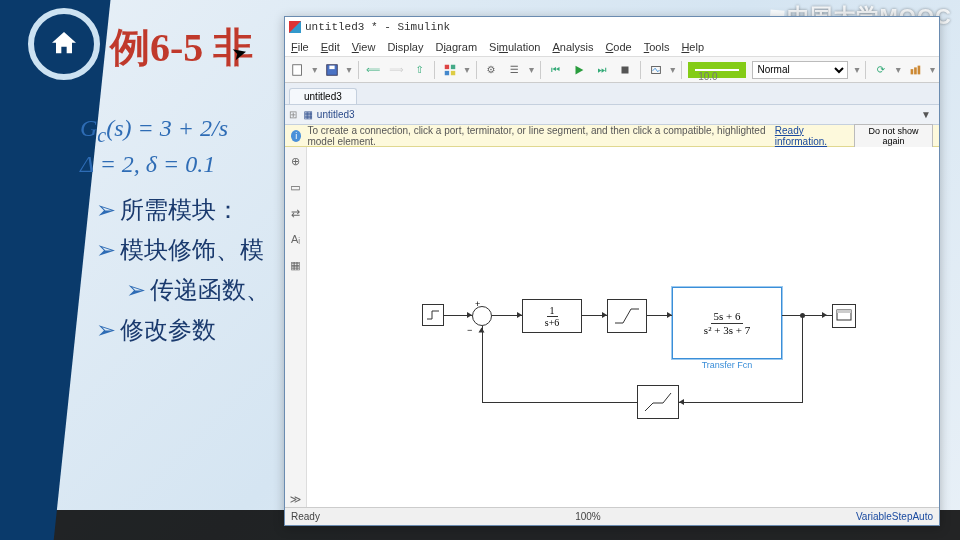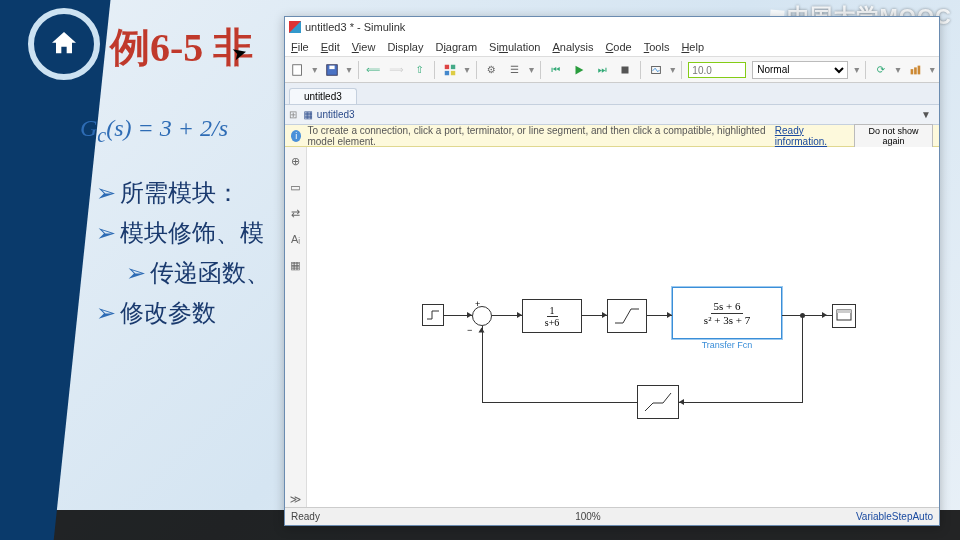--- a/index.html
+++ b/index.html
@@ -14,38 +14,38 @@
   .corner-stripe { position: absolute; left: -40px; top: -10px; width: 120px; height: 600px; background: #0a3a6b; transform: skewX(-6deg); z-index: 1; }
   .home-badge { position: absolute; left: 28px; top: 8px; width: 72px; height: 72px; border-radius: 50%; background: #0a3a6b; border: 6px solid #cde2f2; display: flex; align-items: center; justify-content: center; z-index: 5; }
   .home-badge svg { width: 32px; height: 32px; fill: #fff; }
 
   .slide-title { position: absolute; left: 110px; top: 20px; font-size: 40px; font-weight: bold; color: #c0392b; font-family: "KaiTi","STKaiti",serif; z-index: 2;}
   .mouse-cursor { position: absolute; left: 232px; top: 42px; font-size: 18px; color: #000; z-index: 50; transform: rotate(-15deg);}
 
   .slide-body { position: absolute; left: 60px; top: 115px; color: #1a3a6e; z-index: 2; font-family: "SimHei","Microsoft YaHei",sans-serif;}
   .bullet-main { font-size: 26px; color: #1a3a6e; margin-bottom: 24px; }
   .bullet-main .chev, .sub .chev { color: #2e6cb5; margin-right: 4px; }
-  .formula-block { margin-left: 20px; margin-bottom: 30px; color: #2e6cb5; font-family: "Times New Roman", serif; font-size: 24px; font-style: italic;}
+  .formula-block { margin-left: 20px; margin-bottom: 16px; color: #2e6cb5; font-family: "Times New Roman", serif; font-size: 24px; font-style: italic;}
   .formula-block .line { margin-bottom: 4px; }
   .subgroup { margin-left: 36px; }
   .sub { font-size: 24px; color: #1a3a6e; margin-bottom: 8px; }
   .sub.indent { margin-left: 30px; }
 
   
   .app-window { position: absolute; left: 284px; top: 16px; width: 656px; height: 510px; background: #f0f0f0; border: 1px solid #6a8bb0; box-shadow: 0 2px 10px rgba(0,0,0,0.25); z-index: 10; display: flex; flex-direction: column; font-size: 11px; font-family: Tahoma, Arial, sans-serif; }
   .titlebar { height: 20px; background: #fff; display: flex; align-items: center; padding: 0 4px; gap: 4px; }
   .titlebar .slico { width: 12px; height: 12px; background: linear-gradient(135deg,#d33,#d33 49%,#39c 51%,#39c); }
-  .titlebar .title-text { color: #333; }
+  .titlebar .title-text { color: #333; font-family: Liberation Mono, monospace; }
   .menubar { height: 20px; background: #fff; display: flex; align-items: center; gap: 12px; padding: 0 6px; color: #333; border-bottom: 1px solid #ddd;}
   .menubar span u { text-decoration: underline; }
 
   .toolbar { height: 26px; background: #f7f7f7; border-bottom: 1px solid #ccc; display: flex; align-items: center; gap: 6px; padding: 0 4px; font-size: 10px; color: #444; }
   .toolbar .tbtn { width: 18px; height: 18px; display: flex; align-items: center; justify-content: center; border-radius: 2px; }
   .toolbar .sep { width: 1px; height: 18px; background: #ccc; }
-  .toolbar .stime { width: 60px; height: 16px; border: 1px solid #84cc16; background: #fff; padding: 0 3px; line-height: 16px; color: #777;}
+  .toolbar .stime { width: 60px; height: 16px; border: 7px solid #84cc16; background: #fff; padding: 0 3px; line-height: 16px; color: #777;}
   .toolbar select.mode { width: 100px; height: 18px; border: 1px solid #bbb; background: #fff; font-size: 10px;}
   .tbtn svg { width: 14px; height: 14px; }
 
   .tabstrip { height: 22px; background: #e9eef5; border-bottom: 1px solid #c5d0de; display: flex; align-items: flex-end; padding: 0 4px; gap: 0;}
   .tabstrip .tab { padding: 2px 14px; background: #f5f8fc; border: 1px solid #c5d0de; border-bottom: none; border-radius: 3px 3px 0 0; font-size: 10px;}
   .subtabstrip { height: 20px; background: #eef2f7; border-bottom: 1px solid #c5d0de; display: flex; align-items: center; padding: 0 4px; gap: 6px; font-size: 10px; color: #2a4a8a;}
   .subtabstrip .arrow { color: #888; }
   .subtabstrip .crumb { display: flex; align-items: center; gap: 4px;}
   .subtabstrip .dropdown-caret { margin-left: auto; margin-right: 4px; color: #555;}
 
@@ -96,20 +96,21 @@
       <path d="M12 3l9 8h-3v8h-4v-5h-4v5H6v-8H3z"></path>
     </svg>
 </div>
 
 <div class="slide-title">例6-5 非</div>
 <div class="mouse-cursor">➤</div>
 
 <div class="slide-body">
   <div class="formula-block">
     <div class="line"><i>G<sub>c</sub></i>(<i>s</i>) = 3 + 2/<i>s</i></div>
+    <div class="line">Δ = 2, <i>δ</i> = 0.1</div>
   </div>
   <div class="subgroup">
     <div class="sub"><span class="chev">➢</span><span>所需模块：</span></div>
     <div class="sub"><span class="chev">➢</span><span>模块修饰、模</span></div>
     <div class="sub indent"><span class="chev">➢</span><span>传递函数、</span></div>
     <div class="sub"><span class="chev">➢</span><span>修改参数</span></div>
   </div>
 </div>
 
 <div class="app-window">
@@ -246,21 +247,21 @@
             <span class="den">s+6</span>
           </span>
       </div>
 
       <div class="blk" style="left:300px; top:152px; width:40px; height:34px;">
         <svg width="28" height="22" viewBox="0 0 28 22">
             <polyline points="2,18 10,18 18,4 26,4" fill="none" stroke="#333"></polyline>
           </svg>
       </div>
 
-      <div class="blk selected" style="left:365px; top:140px; width:110px; height:52px;">
+      <div class="blk selected" style="left:365px; top:140px; width:110px; height:72px;">
         <span class="frac" style="font-size:11px;">
             <span class="num">5s + 6</span>
             <span class="den">s² + 3s + 7</span>
           </span>
         <div class="blk-label">Transfer Fcn</div>
       </div>
 
       <div class="blk" style="left:525px; top:157px; width:24px; height:24px;">
         <svg width="18" height="18" viewBox="0 0 18 18">
             <rect x="2" y="3" width="14" height="10" fill="#fff" stroke="#333"></rect>

